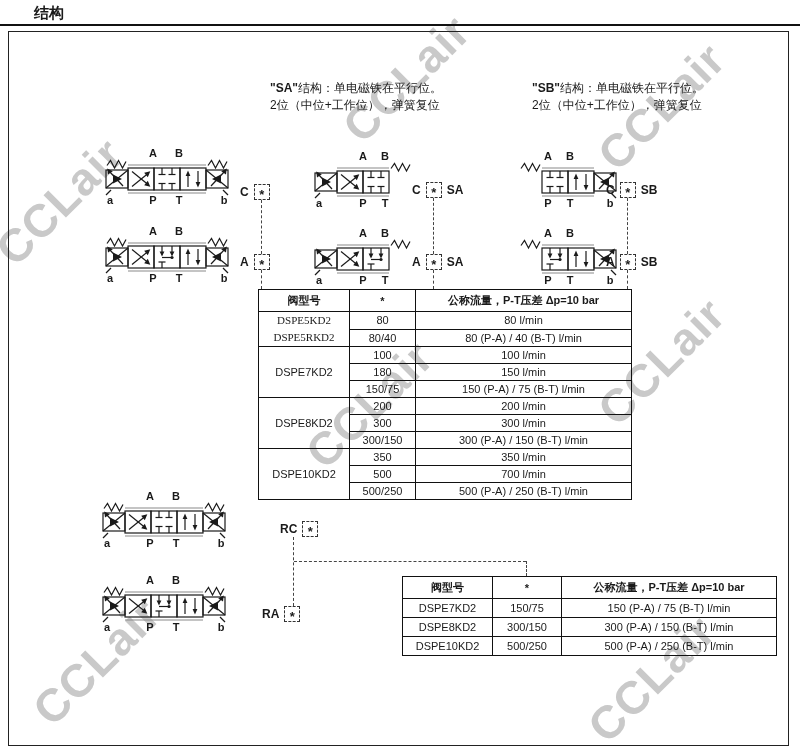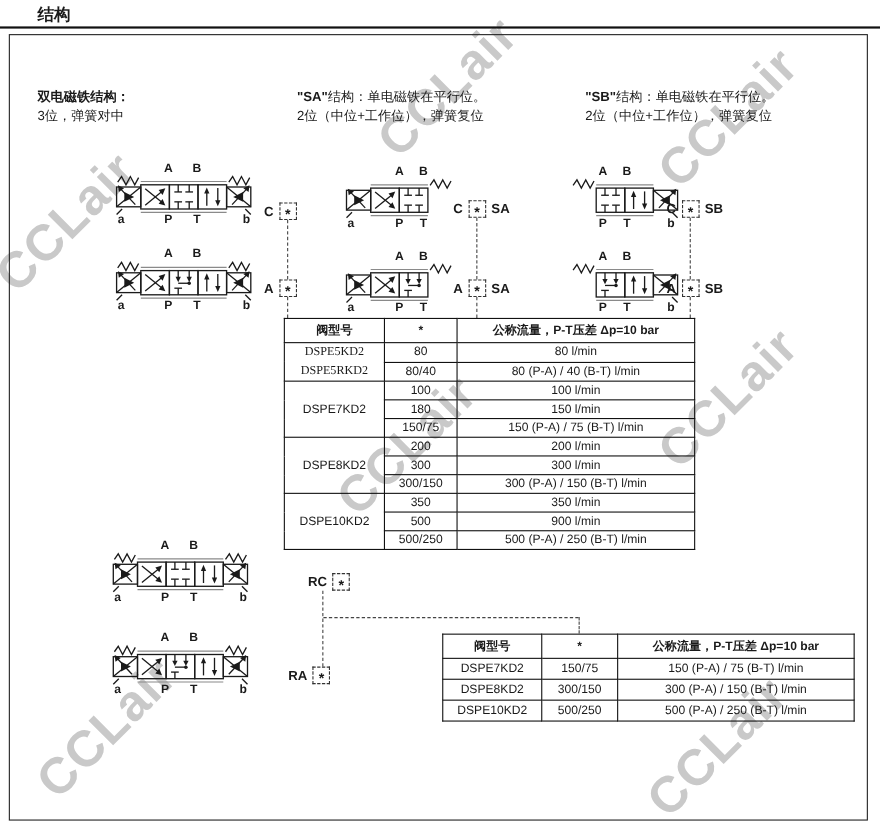--- a/index.html
+++ b/index.html
@@ -107,24 +107,20 @@
   <div class="wm" style="left:565px;top:80px">CCLair</div>
   <div class="wm" style="left:273px;top:378px">CCLair</div>
   <div class="wm" style="left:565px;top:335px">CCLair</div>
   <div class="wm" style="left:0px;top:635px">CCLair</div>
   <div class="wm" style="left:555px;top:652px">CCLair</div>
 
   <div class="page-title">结构</div>
   <div class="head-rule"></div>
   <div class="outer-box"></div>
 
-  <div class="sect" style="left:34px;top:80px">
-    <div><b>双电磁铁结构：</b></div>
-    <div>3位，弹簧对中</div>
-  </div>
   <div class="sect" style="left:270px;top:80px">
     <div><b>"SA"</b><span>结构：单电磁铁在平行位。</span></div>
     <div>2位（中位+工作位），弹簧复位</div>
   </div>
   <div class="sect" style="left:532px;top:80px">
     <div><b>"SB"</b><span>结构：单电磁铁在平行位。</span></div>
     <div>2位（中位+工作位），弹簧复位</div>
   </div>
 
   <div class="valve valve-double" style="left:104px;top:150px">
@@ -398,21 +394,21 @@
           <td class="star">300/150</td>
           <td class="flow">300 (P-A) / 150 (B-T) l/min</td>
         </tr>
         <tr>
           <td rowspan="3" class="model gsep">DSPE10KD2</td>
           <td class="star gsep">350</td>
           <td class="flow gsep">350 l/min</td>
         </tr>
         <tr>
           <td class="star">500</td>
-          <td class="flow">900 l/min</td>
+          <td class="flow">700 l/min</td>
         </tr>
         <tr>
           <td class="star">500/250</td>
           <td class="flow">500 (P-A) / 250 (B-T) l/min</td>
         </tr>
       </tbody>
   </table>
 
   <table id="table2" class="dtable">
     <colgroup>

